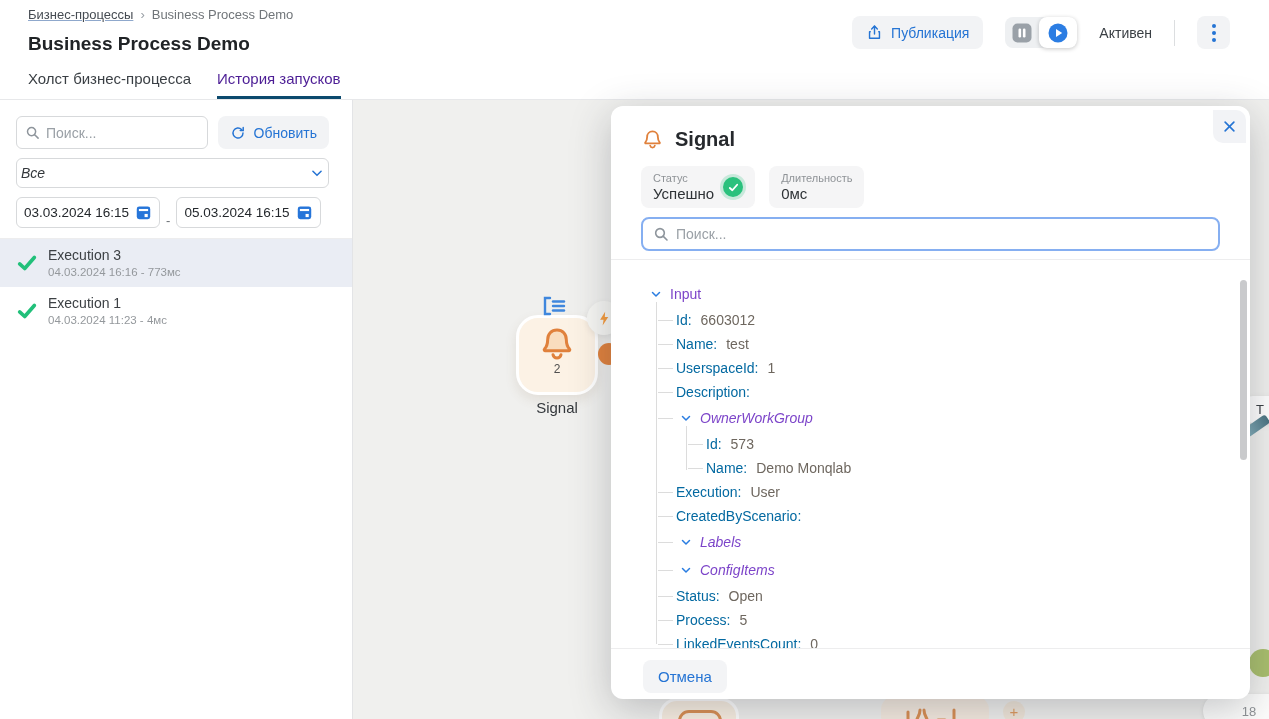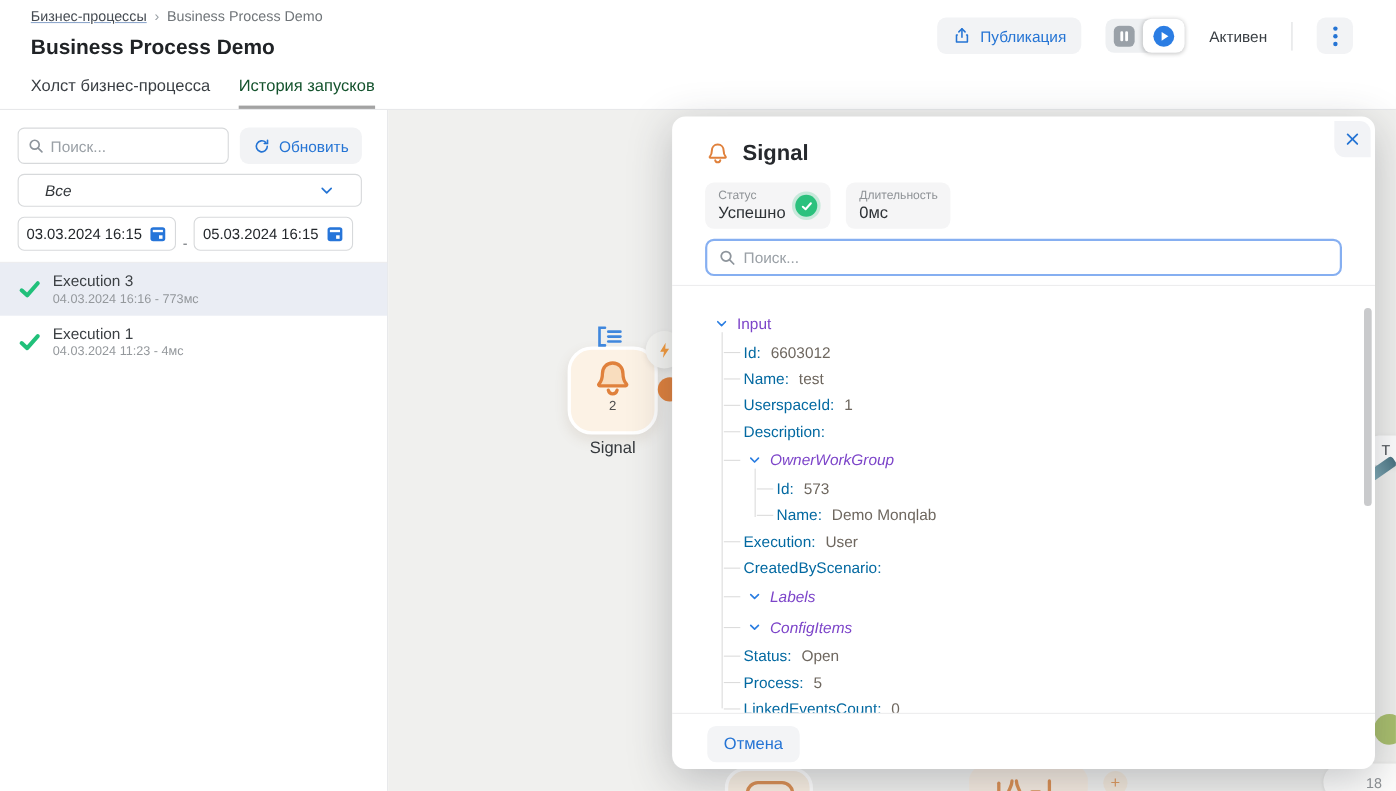--- a/index.html
+++ b/index.html
@@ -19,33 +19,33 @@
   .toggle .seg-pause { width:34px; display:flex; justify-content:center; }
   .toggle .seg-play { position:absolute; right:0; top:0; width:38px; height:31px; background:#fff; border-radius:8px; box-shadow:0 1px 4px rgba(0,0,0,.22); display:flex; align-items:center; justify-content:center; }
   .status-active { font-size:14px; color:#3a3f44; }
   .vdivider { width:1px; height:26px; background:#dcdee0; }
   .kebab { width:33px; height:33px; background:#f2f3f5; border:none; border-radius:8px; display:flex; flex-direction:column; align-items:center; justify-content:center; gap:3px; cursor:pointer; }
   .kebab i { width:4px; height:4px; border-radius:50%; background:#2574d4; }
 
   
   .tabs { height:30px; border-bottom:1px solid #e7e8ea; padding-left:28px; display:flex; gap:26px; }
   .tab { font-size:15px; color:#3a3f44; padding-bottom:9px; cursor:pointer; white-space:nowrap; }
-  .tab.active { color:#14532d; border-bottom:3px solid #a3a3a3; }
+  .tab.active { color:#4c1d95; border-bottom:3px solid #0c4a6e; }
 
   
   .body { position:absolute; top:100px; left:0; right:0; bottom:0; display:flex; }
   .sidebar { width:353px; min-width:353px; background:#fff; border-right:1px solid #e3e4e6; }
   .sb-controls { padding:16px 23px 10px 16px; border-bottom:1px solid #ededee; }
   .sb-row1 { display:flex; gap:10px; }
   .input-box { display:flex; align-items:center; gap:6px; border:1px solid #d7d9db; border-radius:6px; height:33px; padding:0 8px; background:#fff; }
   .input-box input { border:none; outline:none; font-size:14px; font-family:inherit; color:#333; width:100%; background:transparent; }
   .input-box input::placeholder { color:#9aa0a6; }
   .sb-search { flex:1; }
   .sb-refresh { height:33px; padding:0 12px; }
-  .sb-select { margin-top:9px; height:30px; border:1px solid #d7d9db; border-radius:6px; display:flex; align-items:center; justify-content:space-between; padding:0 24px; cursor:pointer; }
+  .sb-select { margin-top:9px; height:30px; border:1px solid #d7d9db; border-radius:6px; display:flex; align-items:center; justify-content:space-between; padding:0 4px; cursor:pointer; }
   .sb-select .val { font-size:14px; font-style:italic; color:#33373b; }
   .sb-dates { margin-top:9px; display:flex; align-items:flex-end; gap:6px; }
   .date-box { height:31px; border:1px solid #d7d9db; border-radius:6px; display:flex; align-items:center; gap:6px; padding:0 7px; cursor:pointer; }
   .date-box .d { font-size:13.5px; color:#24282c; white-space:nowrap; }
   .dash { color:#6a6f74; font-size:13px; }
 
   .exec-list { }
   .exec-row { height:48px; display:flex; align-items:center; gap:8px; padding-left:14px; cursor:pointer; }
   .exec-row.selected { background:#eaedf4; }
   .exec-ic { width:26px; display:flex; justify-content:center; }

